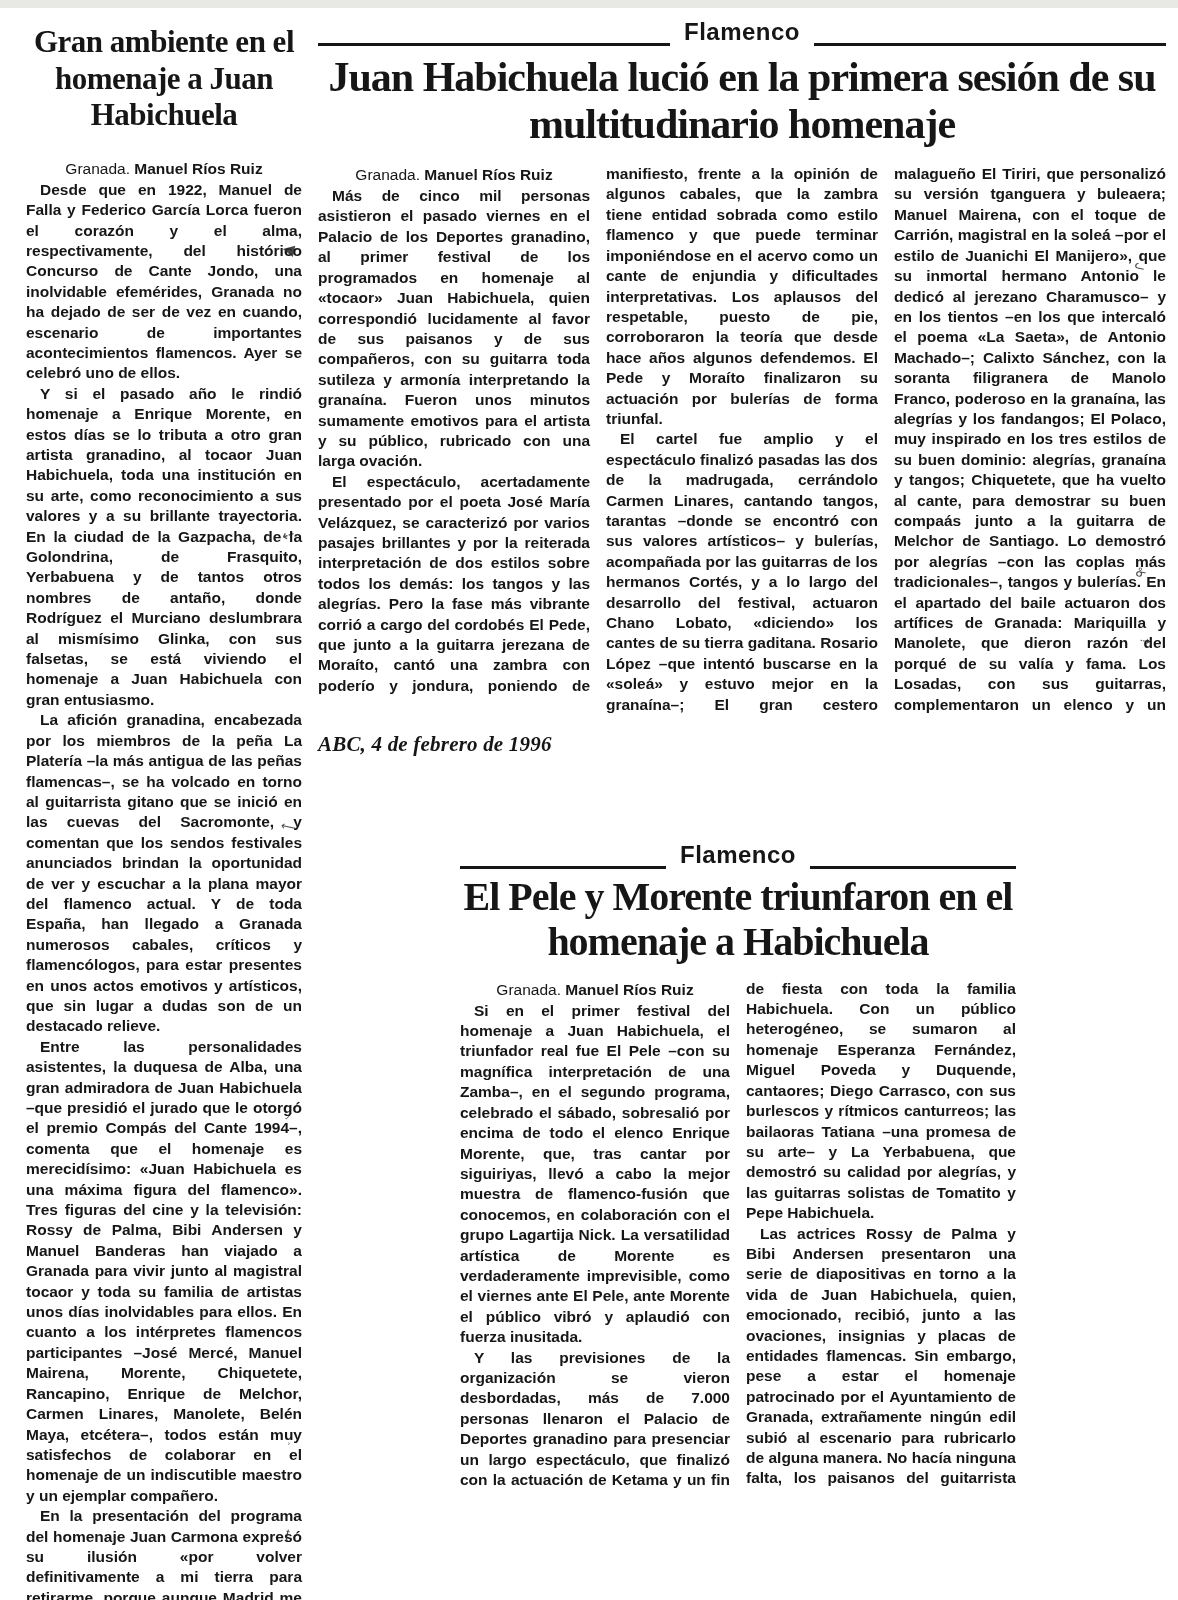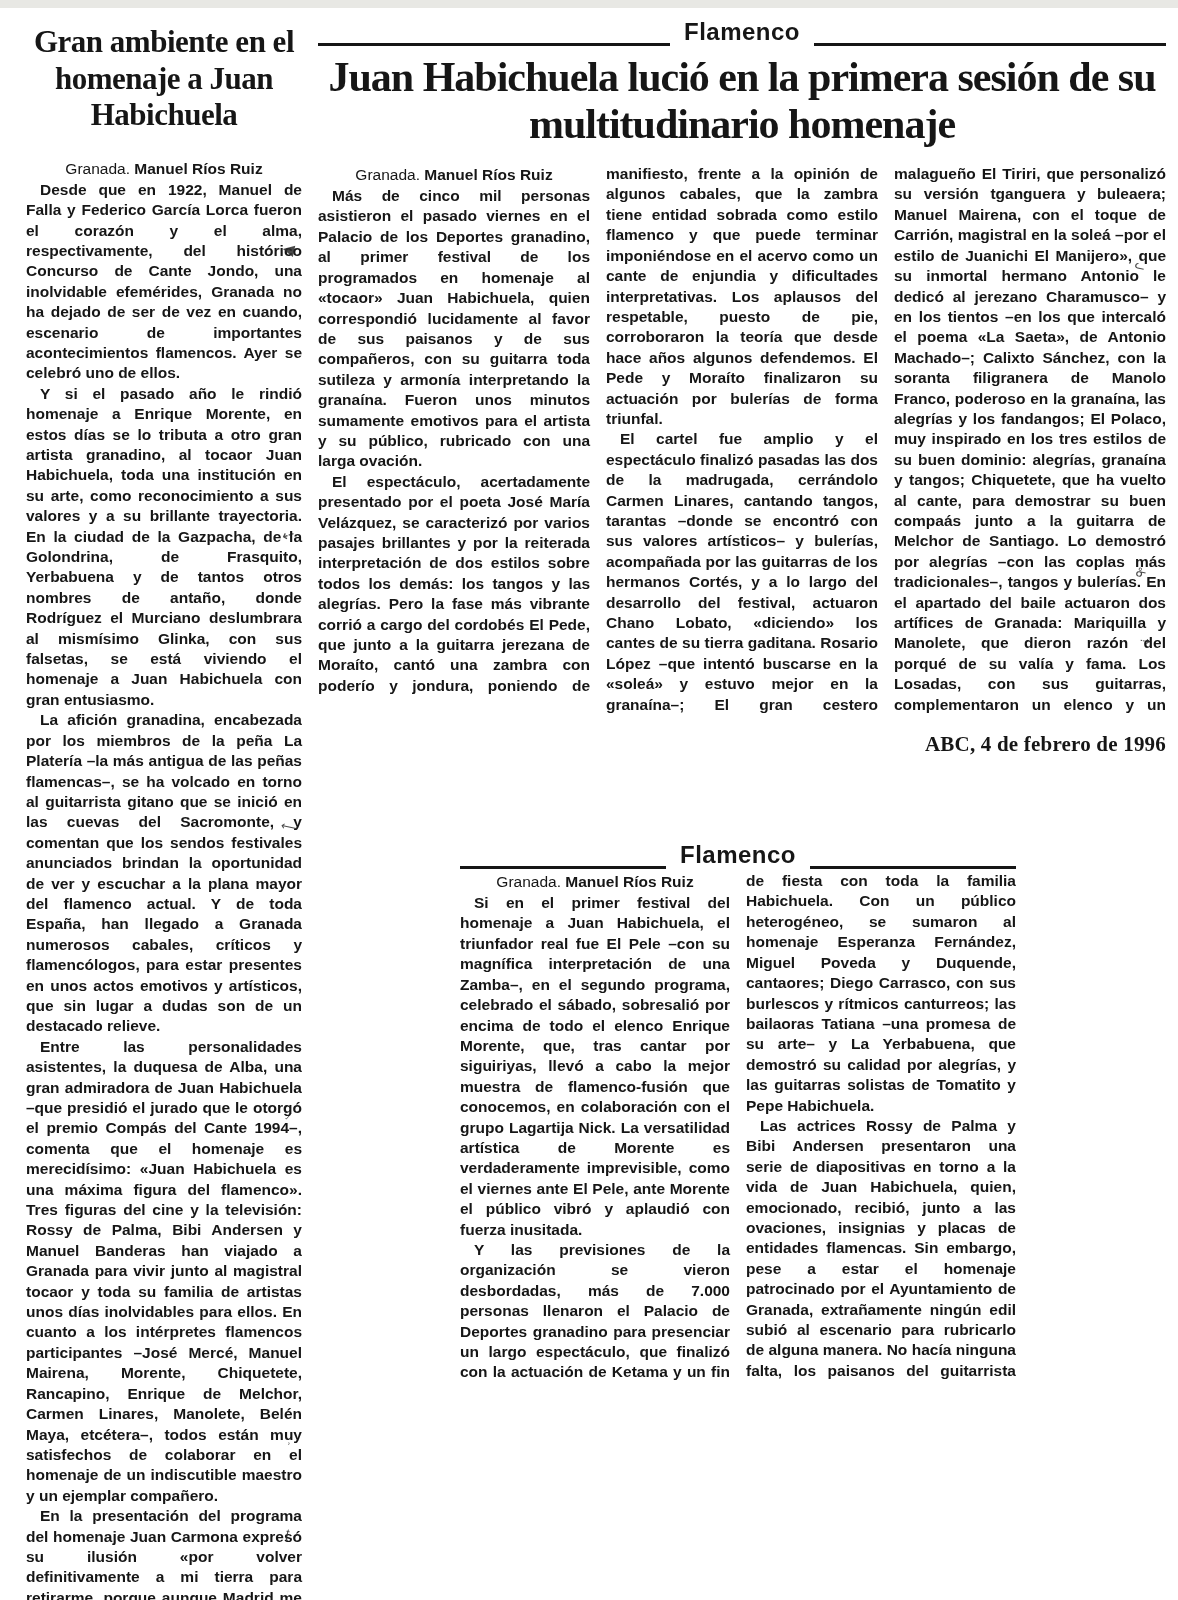--- a/index.html
+++ b/index.html
@@ -41,21 +41,21 @@
     font-size:42px;line-height:1.12;text-align:center;
     margin:8px 10px 16px 10px;letter-spacing:-1px;
   }
   .cols-3{
     column-count:3;column-gap:16px;height:552px;overflow:hidden;
   }
   .cols-2{
     column-count:2;column-gap:16px;height:512px;overflow:hidden;
   }
   .col-byline{text-align:center;font-size:15.5px;margin:2px 0 2px 0;white-space:nowrap;}
-  .credit-center{text-align:right;margin-top:16px;}
+  .credit-center{text-align:left;margin-top:16px;font-style:italic;}
   
   .article-bottom{margin-top:84px;margin-left:142px;width:556px;}
   .article-bottom .headline-xl{font-size:40px;margin:6px 0 14px 0;}
   
   .speck{
     position:absolute;color:#2a2a2a;font-size:15px;opacity:.85;
     transform:rotate(12deg);user-select:none;
   }
 </style>
 </head>
@@ -99,20 +99,21 @@
       </div>
       <div class="credit credit-center">ABC, 4 de febrero de 1996</div>
     </div>
 
     <div class="article-bottom">
       <div class="kicker-row">
         <span class="kicker-rule"></span>
         <span class="kicker-label">Flamenco</span>
         <span class="kicker-rule"></span>
       </div>
+      <div class="headline-xl">El Pele y Morente triunfaron en el homenaje a Habichuela</div>
       <div class="cols-2 body-text">
         <div class="col-byline">
           <span>Granada.</span>
           <b>Manuel Ríos Ruiz</b>
         </div>
         <p>Si en el primer festival del homenaje a Juan Habichuela, el triunfador real fue El Pele –con su magnífica interpretación de una Zamba–, en el segundo programa, celebrado el sábado, sobresalió por encima de todo el elenco Enrique Morente, que, tras cantar por siguiriyas, llevó a cabo la mejor muestra de flamenco-fusión que conocemos, en colaboración con el grupo Lagartija Nick. La versatilidad artística de Morente es verdaderamente imprevisible, como el viernes ante El Pele, ante Morente el público vibró y aplaudió con fuerza inusitada.</p>
         <p>Y las previsiones de la organización se vieron desbordadas, más de 7.000 personas llenaron el Palacio de Deportes granadino para presenciar un largo espectáculo, que finalizó con la actuación de Ketama y un fin de fiesta con toda la familia Habichuela. Con un público heterogéneo, se sumaron al homenaje Esperanza Fernández, Miguel Poveda y Duquende, cantaores; Diego Carrasco, con sus burlescos y rítmicos canturreos; las bailaoras Tatiana –una promesa de su arte– y La Yerbabuena, que demostró su calidad por alegrías, y las guitarras solistas de Tomatito y Pepe Habichuela.</p>
         <p>Las actrices Rossy de Palma y Bibi Andersen presentaron una serie de diapositivas en torno a la vida de Juan Habichuela, quien, emocionado, recibió, junto a las ovaciones, insignias y placas de entidades flamencas. Sin embargo, pese a estar el homenaje patrocinado por el Ayuntamiento de Granada, extrañamente ningún edil subió al escenario para rubricarlo de alguna manera. No hacía ninguna falta, los paisanos del guitarrista estaban allí, en masa, para patentizarlo sobradamente.</p>
       </div>
     </div>

